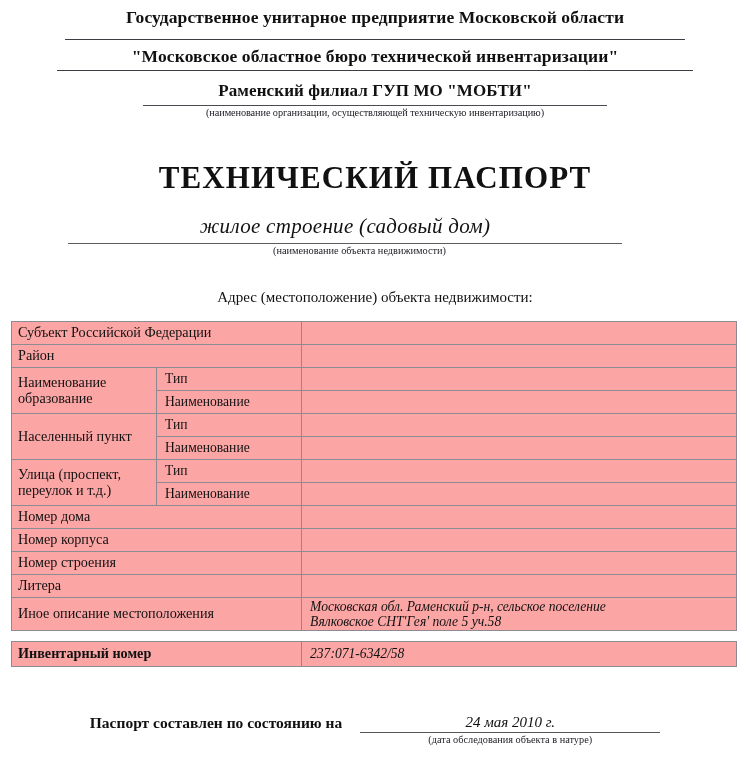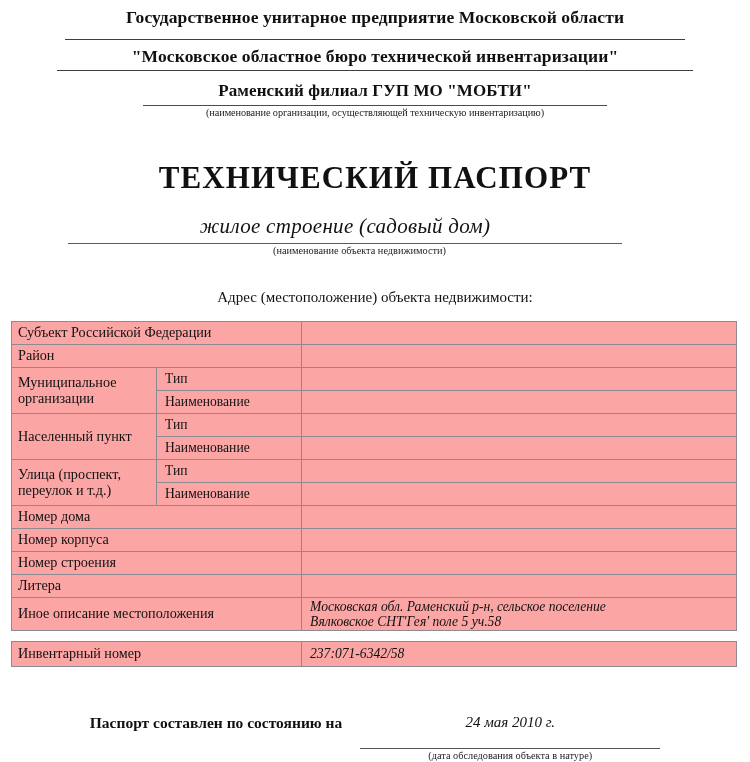--- a/index.html
+++ b/index.html
@@ -158,21 +158,21 @@
     padding-top: 2px;
     padding-bottom: 2px;
   }
   .multiline div { white-space: nowrap; }
 
   #number-table {
     left: 11px;
     top: 641px;
     width: 726px;
   }
-  #number-table td.label { width: 283px; }
+  #number-table td.label { width: 283px; font-weight: bold; }
   #number-table td { height: 22px; }
 
   
   .footer {
     position: absolute;
     left: 0;
     top: 714px;
     width: 750px;
     text-align: center;
   }
@@ -189,21 +189,21 @@
     display: inline-block;
     width: 300px;
     margin-left: 14px;
     vertical-align: top;
     text-align: center;
   }
   .footer-date {
     font-size: 15px;
     font-style: italic;
     display: block;
-    padding-bottom: 17px;
+    padding-bottom: 1px;
     border-bottom: 1.2px solid #55555b;
   }
   .footer-caption {
     font-size: 10.3px;
     margin-top: 1px;
     display: block;
     color: #23232a;
   }
 </style>
 </head>
@@ -236,21 +236,21 @@
       <tr>
         <td class="label" colspan="2">Субъект Российской Федерации</td>
         <td class="val blank"></td>
       </tr>
       <tr>
         <td class="label" colspan="2">Район</td>
         <td class="val blank"></td>
       </tr>
 
       <tr>
-        <td class="label" rowspan="2">Муниципальное организации</td>
+        <td class="label" rowspan="2">Наименование образование</td>
         <td class="subcol sub">Тип</td>
         <td class="val blank"></td>
       </tr>
       <tr>
         <td class="subcol sub">Наименование</td>
         <td class="val blank"></td>
       </tr>
 
       <tr>
         <td class="label" rowspan="2">Населенный пункт</td>

